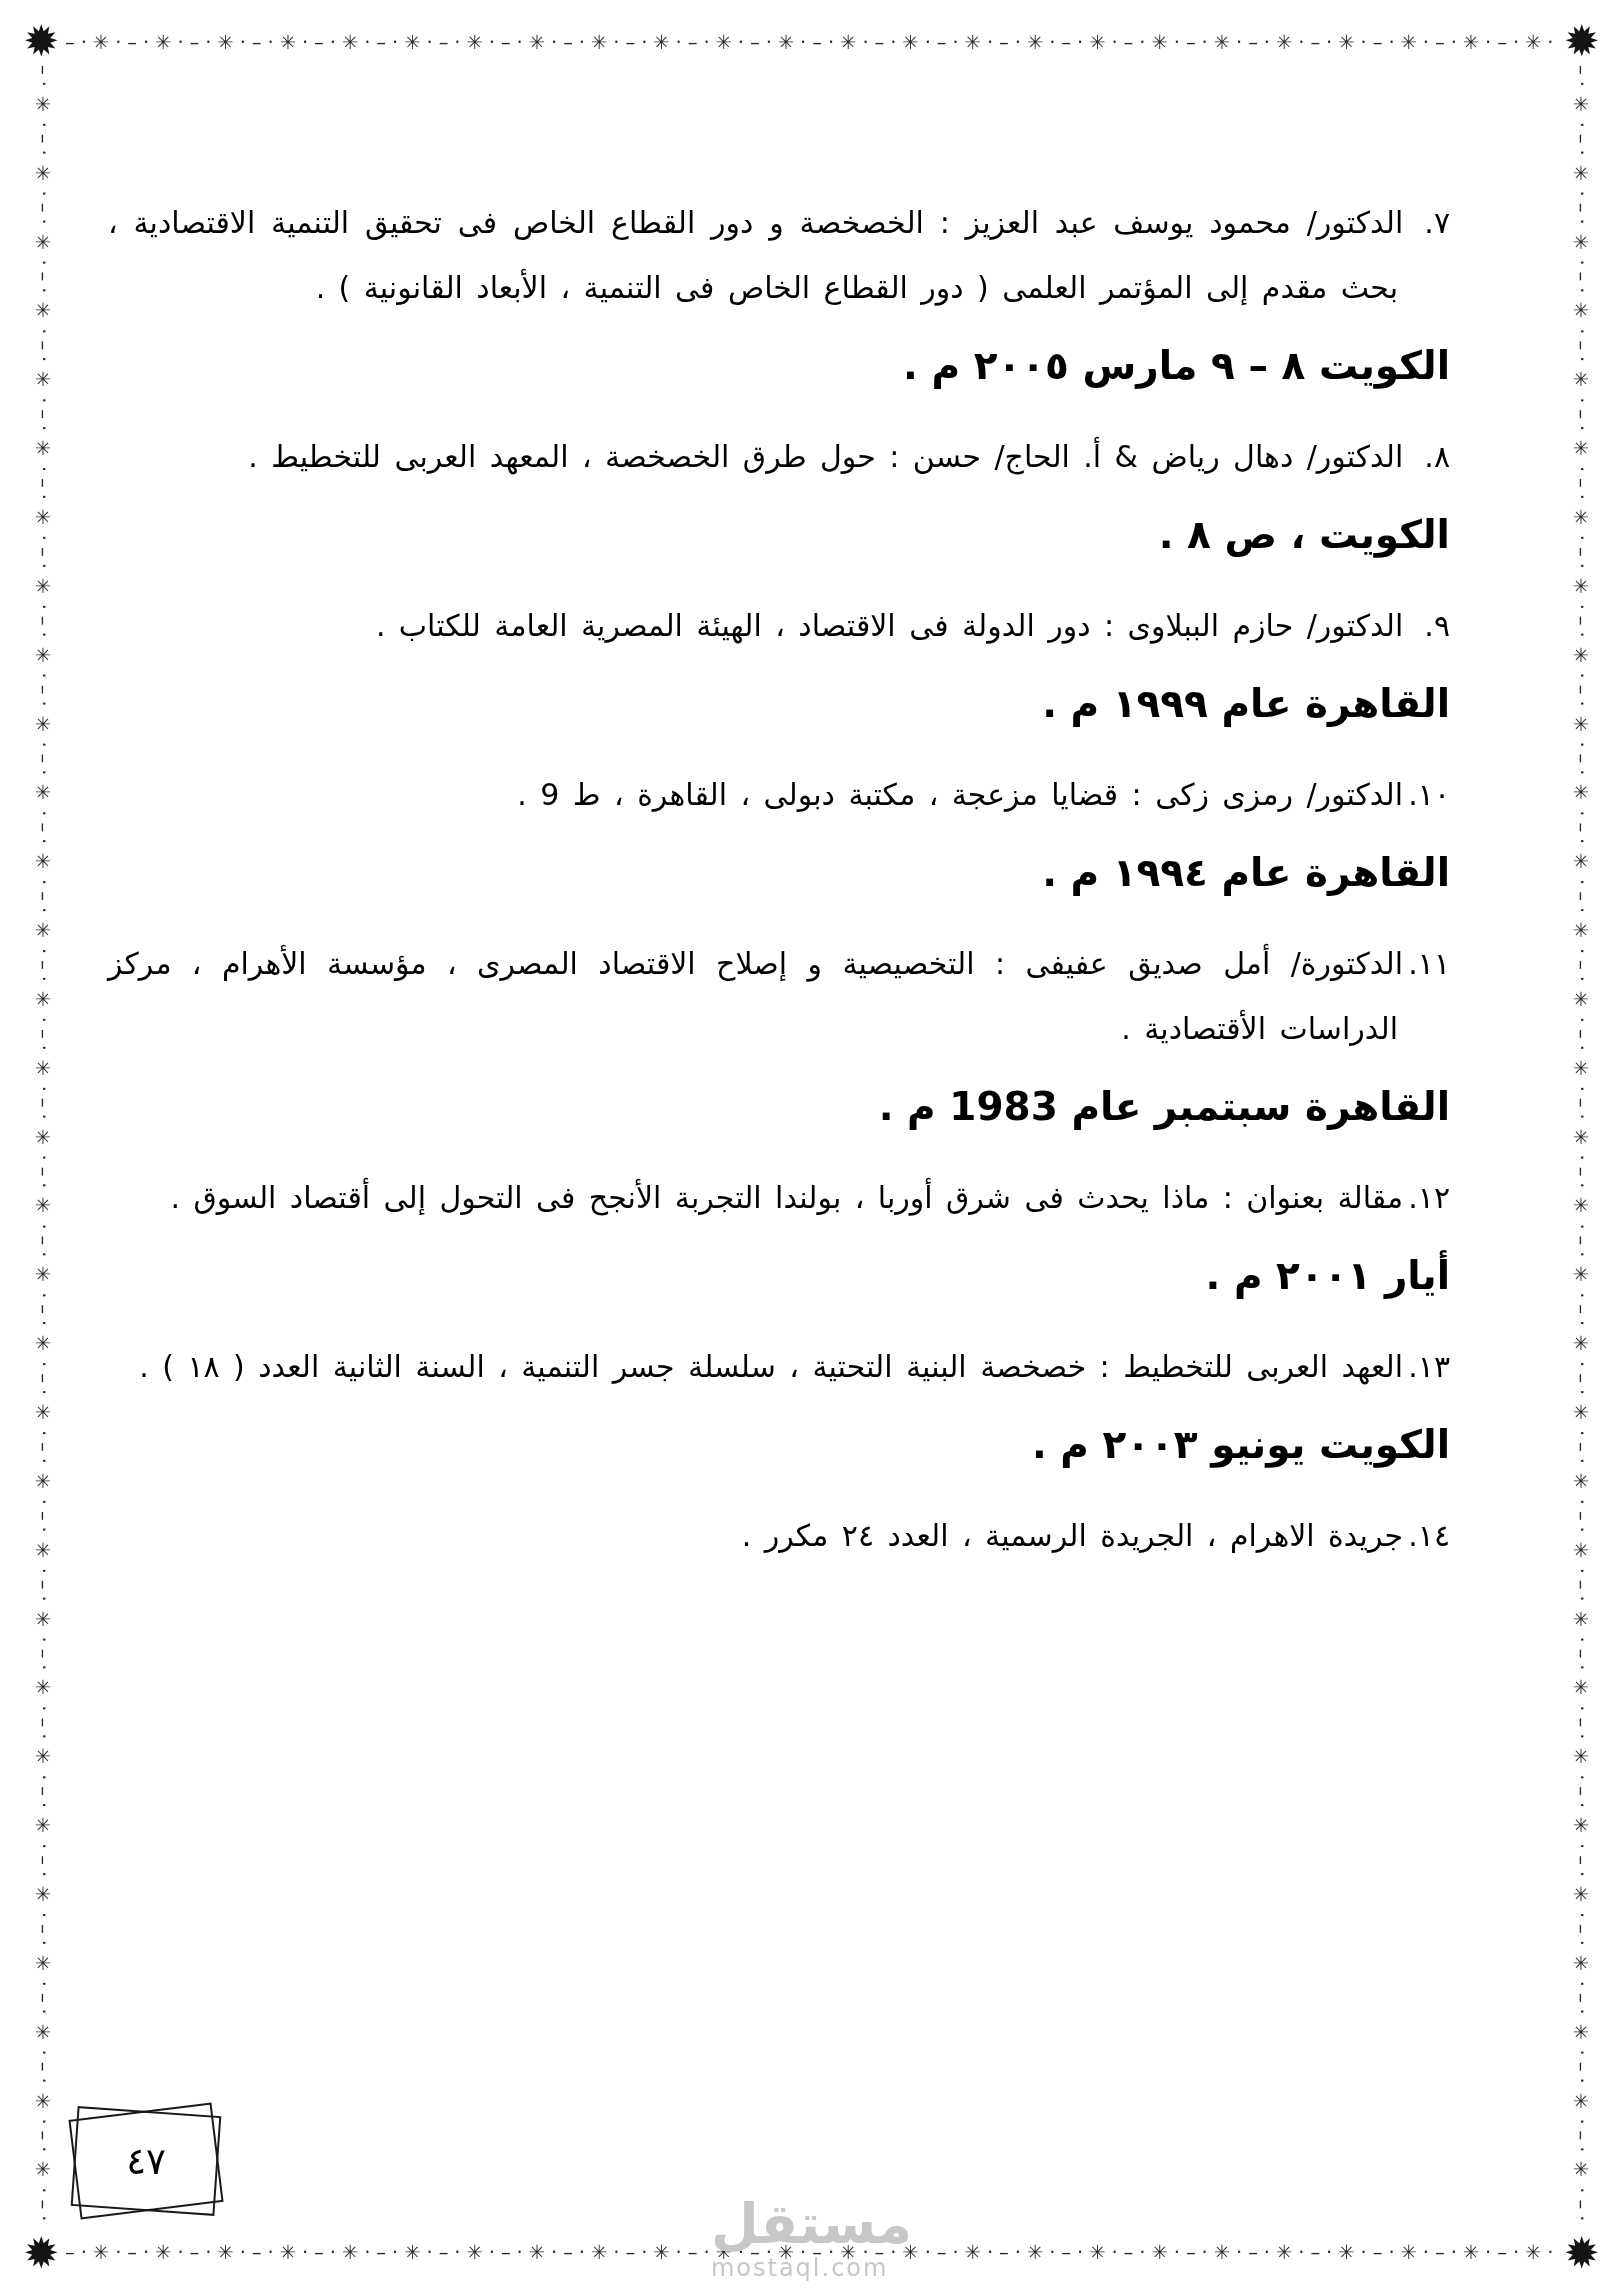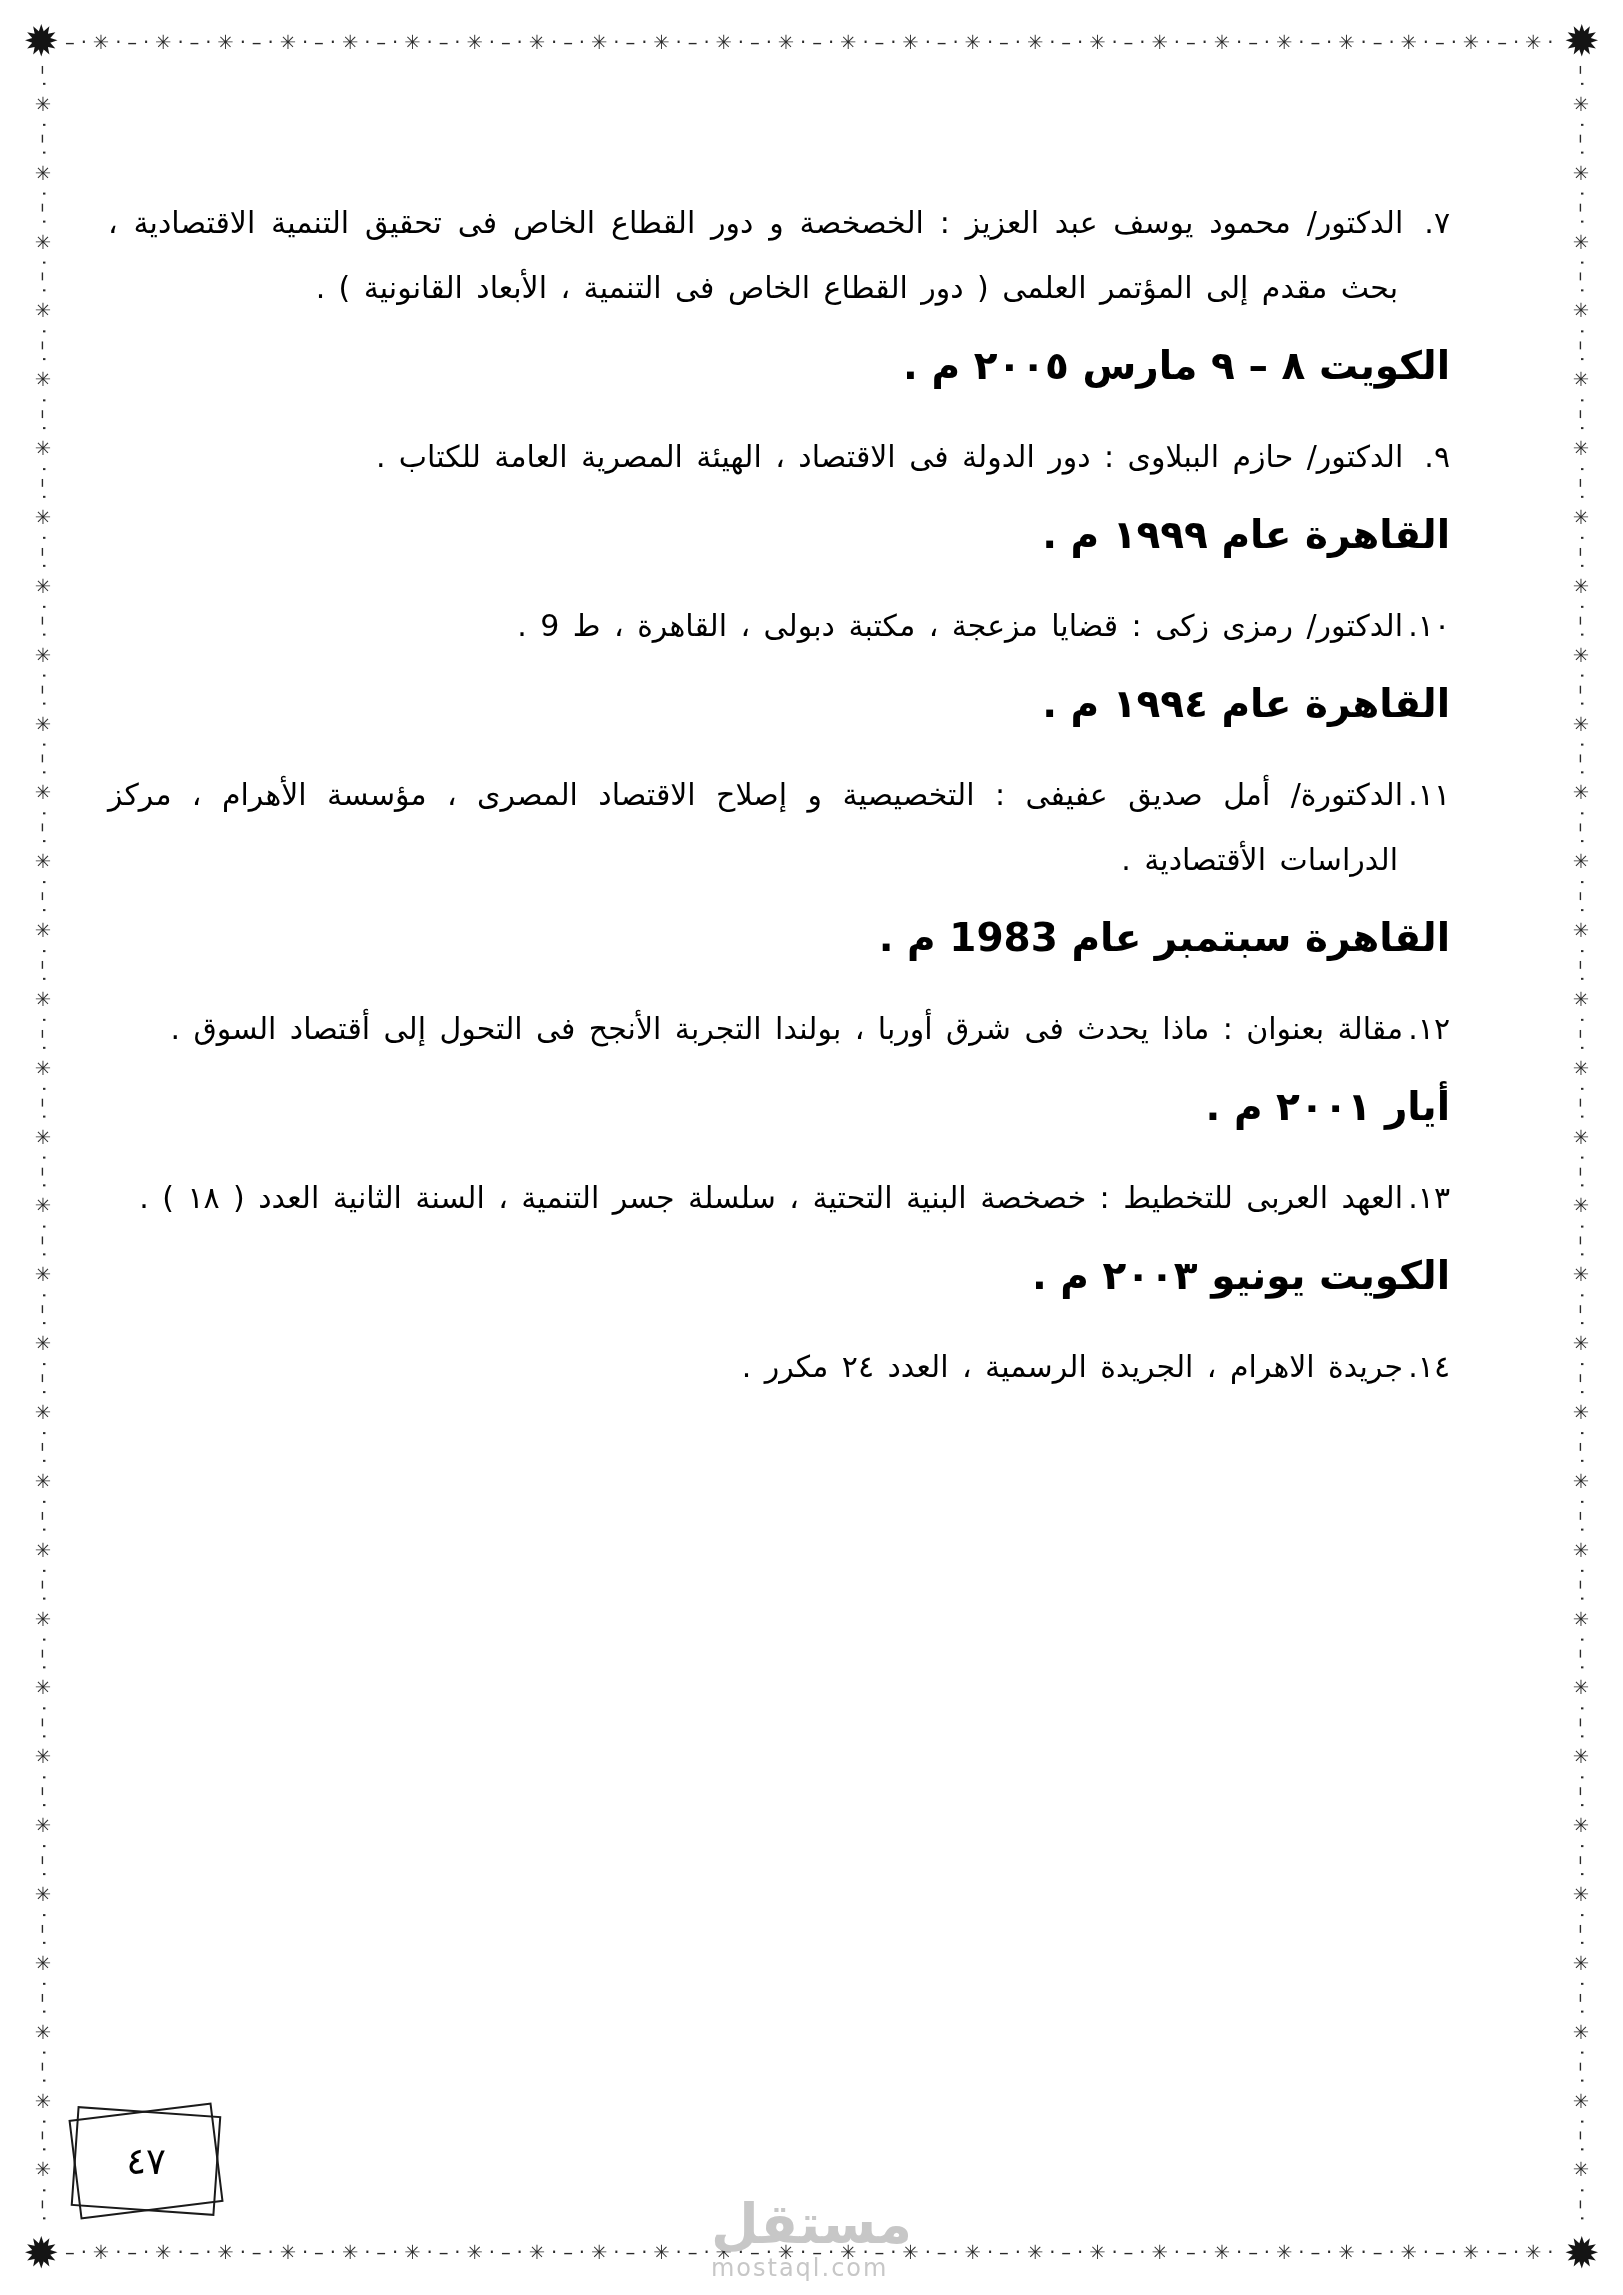--- a/index.html
+++ b/index.html
@@ -108,20 +108,26 @@
 
   <main class="content">
 
     <section class="entry spaced">
       <p class="entry-text">
         <span class="num">٧.</span><span>الدكتور/ محمود يوسف عبد العزيز : الخصخصة و دور القطاع الخاص فى تحقيق التنمية الاقتصادية ، بحث مقدم إلى المؤتمر العلمى ( دور القطاع الخاص فى التنمية ، الأبعاد القانونية ) .</span>
       </p>
       <p class="date-line">الكويت ٨ – ٩ مارس ٢٠٠٥ م .</p>
     </section>
 
+    <section class="entry spaced">
+      <p class="entry-text">
+        <span class="num">٨.</span><span>الدكتور/ دهال رياض &amp; أ. الحاج/ حسن : حول طرق الخصخصة ، المعهد العربى للتخطيط .</span>
+      </p>
+      <p class="date-line">الكويت ، ص ٨ .</p>
+    </section>
 
     <section class="entry spaced">
       <p class="entry-text">
         <span class="num">٩.</span><span>الدكتور/ حازم الببلاوى : دور الدولة فى الاقتصاد ، الهيئة المصرية العامة للكتاب .</span>
       </p>
       <p class="date-line">القاهرة عام ١٩٩٩ م .</p>
     </section>
 
     <section class="entry">
       <p class="entry-text">

